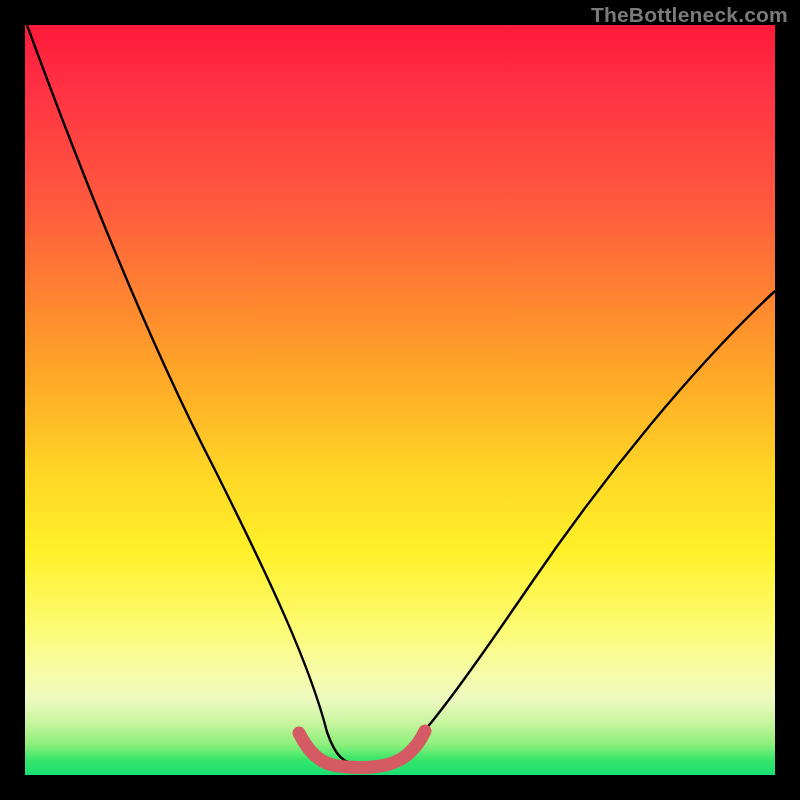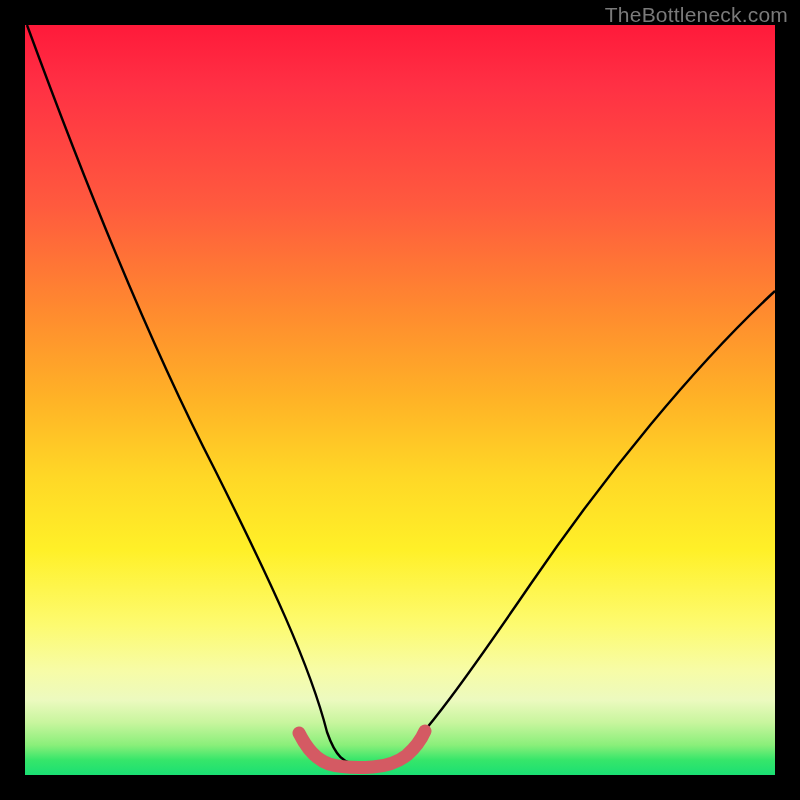--- a/index.html
+++ b/index.html
@@ -43,21 +43,21 @@
       #36e66a 98%,
       #1adf73 100%
     );
   }
   .watermark {
     position: absolute;
     top: 3px;
     right: 12px;
     color: #7a7a7a;
     font-size: 21px;
-    font-weight: 400;
+    font-weight: 700;
     letter-spacing: 0.2px;
     user-select: none;
   }
   svg.curves {
     position: absolute;
     top: 0;
     left: 0;
   }
 </style>
 </head>

